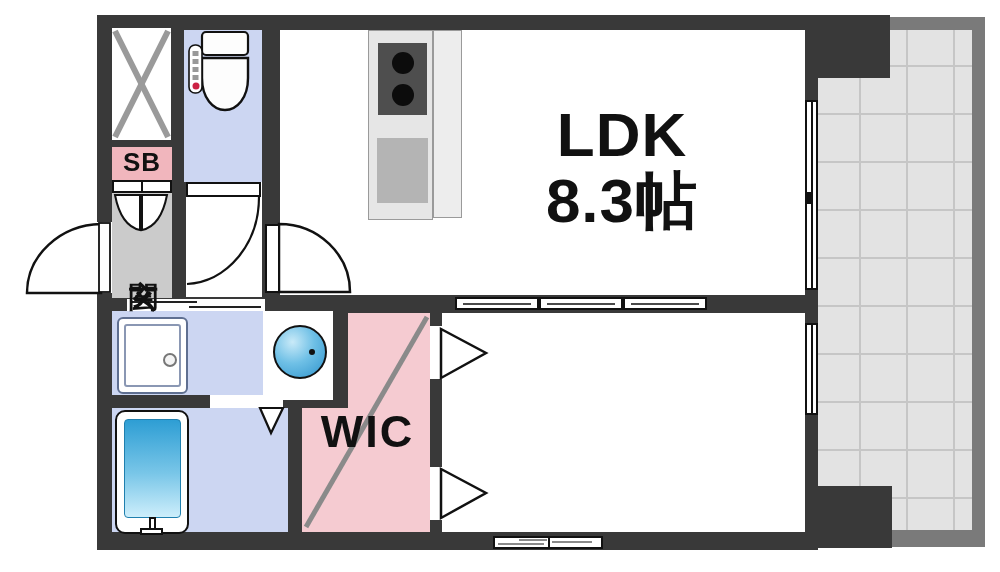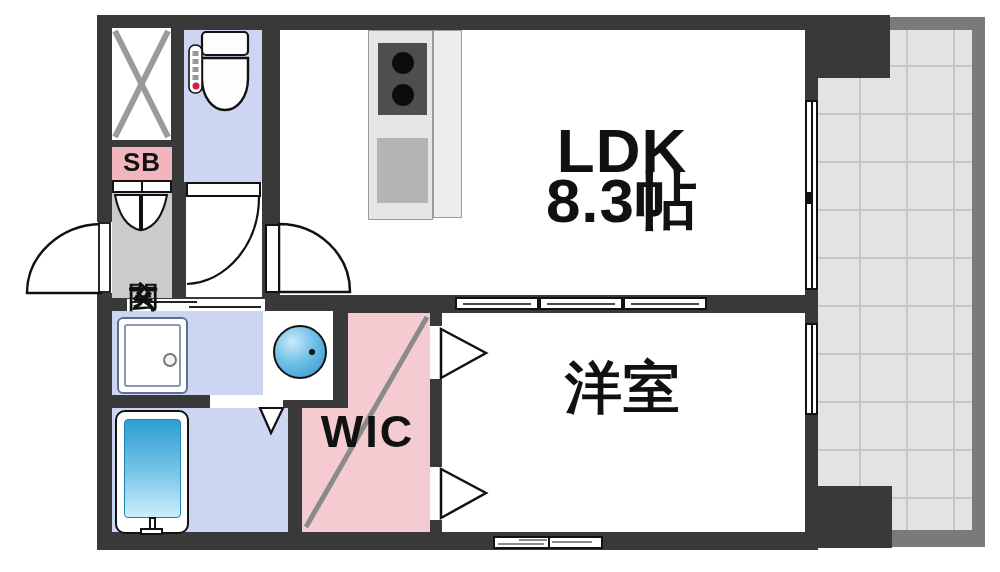--- a/index.html
+++ b/index.html
@@ -135,20 +135,19 @@
     </g>
 
     <polygon points="260,408 283,408 271,433" fill="#fff" stroke="#111" stroke-width="2.2"></polygon>
 
     <line x1="306" y1="527" x2="427" y2="317" stroke="#8a8a8a" stroke-width="5"></line>
 
     <polygon points="441,329 486,353 441,378" fill="#fff" stroke="#111" stroke-width="2.5"></polygon>
     <polygon points="441,469 486,493 441,518" fill="#fff" stroke="#111" stroke-width="2.5"></polygon>
   </svg>
 
-  <div class="lbl" style="left:472px;top:102px;width:300px;font-size:62px;margin-top:16px;">LDK</div>
+  <div class="lbl" style="left:472px;top:102px;width:300px;font-size:62px;">LDK</div>
   <div class="lbl" style="left:472px;top:168px;width:300px;font-size:62px;">8.3帖</div>
-  <div class="lbl" style="left:473px;top:358px;width:300px;font-size:57px;">洋室</div>
   <div class="lbl" style="left:300px;top:408px;width:135px;font-size:45px;letter-spacing:2px;">WIC</div>
   <div class="lbl" style="left:112px;top:149px;width:60px;font-size:26px;">SB</div>
   <div class="lbl" style="left:127px;top:221px;width:32px;height:78px;font-size:29px;writing-mode:vertical-rl;text-orientation:upright;letter-spacing:4px;">玄関</div>
 
 </div>
 
 </body></html>

